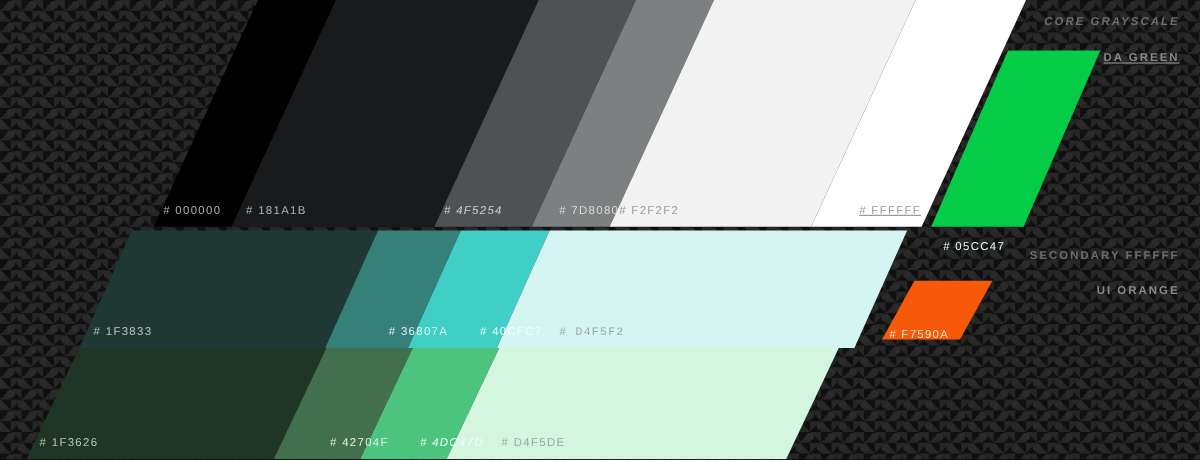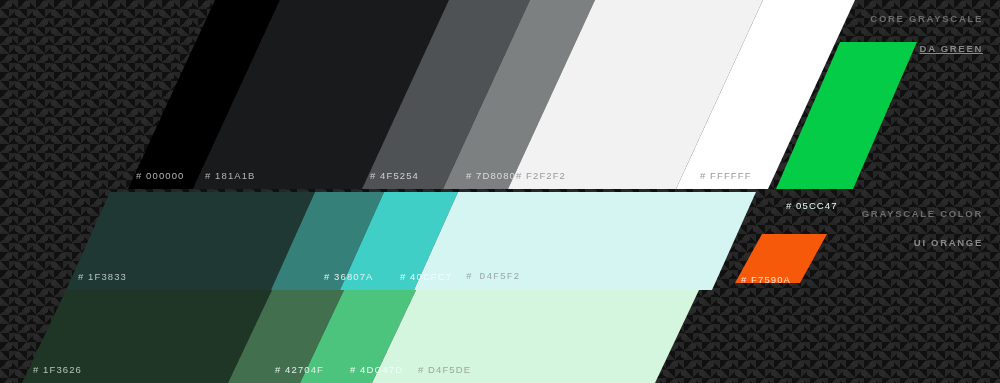--- a/index.html
+++ b/index.html
@@ -78,35 +78,35 @@
         <polygon points="344,290 416,290 372,383 300,383" fill="#4DC47D"></polygon>
         <polygon points="416,290 699,290 655,383 372,383" fill="#D4F5DE"></polygon>
         <polygon points="840,42 917,42 853,189 776,189" fill="#05CC47"></polygon>
         <polygon points="762,234 827,234 800,283 735,283" fill="#F7590A"></polygon>
       </g>
   </svg>
 
   <div id="hex-labels">
       <div class="hex-label" style="left: 136px; top: 170px; color: rgb(180, 180, 180);"># 000000</div>
       <div class="hex-label" style="left: 205px; top: 170px; color: rgb(180, 180, 180);"># 181A1B</div>
-      <div class="hex-label" style="left: 370px; top: 170px; color: rgb(208, 208, 208);"># 4F5254</div>
+      <div class="hex-label" style="left: 370px; top: 170px; color: rgb(208, 208, 208); font-style: italic;"># 4F5254</div>
       <div class="hex-label" style="left: 450px; top: 170px; color: rgb(220, 220, 220); padding-left: 16px;"># 7D8080</div>
       <div class="hex-label" style="left: 516px; top: 170px; color: rgb(154, 154, 154);"># F2F2F2</div>
-      <div class="hex-label" style="left: 700px; top: 170px; color: rgb(154, 154, 154);"># FFFFFF</div>
+      <div class="hex-label" style="left: 716px; top: 170px; color: rgb(154, 154, 154); text-decoration: underline;"># FFFFFF</div>
       <div class="hex-label" style="left: 78px; top: 271px; color: rgb(184, 196, 193);"># 1F3833</div>
       <div class="hex-label" style="left: 324px; top: 271px; color: rgb(226, 240, 238);"># 36807A</div>
       <div class="hex-label" style="left: 400px; top: 271px; color: rgb(240, 255, 253);"># 40CFC7</div>
       <div class="hex-label" style="left: 466px; top: 271px; color: rgb(154, 168, 166); font-family: Liberation Mono, monospace;"># D4F5F2</div>
       <div class="hex-label" style="left: 33px; top: 364px; color: rgb(184, 196, 187);"># 1F3626</div>
       <div class="hex-label" style="left: 275px; top: 364px; color: rgb(226, 240, 230);"># 42704F</div>
-      <div class="hex-label" style="left: 350px; top: 364px; color: rgb(240, 255, 245);"># 4DC47D</div>
+      <div class="hex-label" style="left: 350px; top: 364px; color: rgb(240, 255, 245); font-style: italic;"># 4DC47D</div>
       <div class="hex-label" style="left: 418px; top: 364px; color: rgb(154, 168, 158);"># D4F5DE</div>
       <div class="hex-label" style="left: 786px; top: 180px; color: rgb(232, 255, 240); margin-top: 20px;"># 05CC47</div>
       <div class="hex-label" style="left: 741px; top: 274px; color: rgb(255, 226, 204); text-align: center;"># F7590A</div>
     </div>
   <div id="group-labels">
-      <div class="group-label" style="right: 17px; top: 13px; color: rgb(110, 110, 110);">CORE GRAYSCALE</div>
+      <div class="group-label" style="right: 17px; top: 13px; color: rgb(110, 110, 110); font-style: italic;">CORE GRAYSCALE</div>
       <div class="group-label" style="right: 17px; top: 43px; color: rgb(138, 138, 138); text-decoration: underline;">DA GREEN</div>
-      <div class="group-label" style="right: 17px; top: 208px; color: rgb(110, 110, 110);">GRAYSCALE COLOR</div>
+      <div class="group-label" style="right: 17px; top: 208px; color: rgb(110, 110, 110);">SECONDARY FFFFFF</div>
       <div class="group-label" style="right: 17px; top: 237px; color: rgb(138, 138, 138); margin-left: 38px;">UI ORANGE</div>
     </div>
 
 </div>
 
 </body></html>

